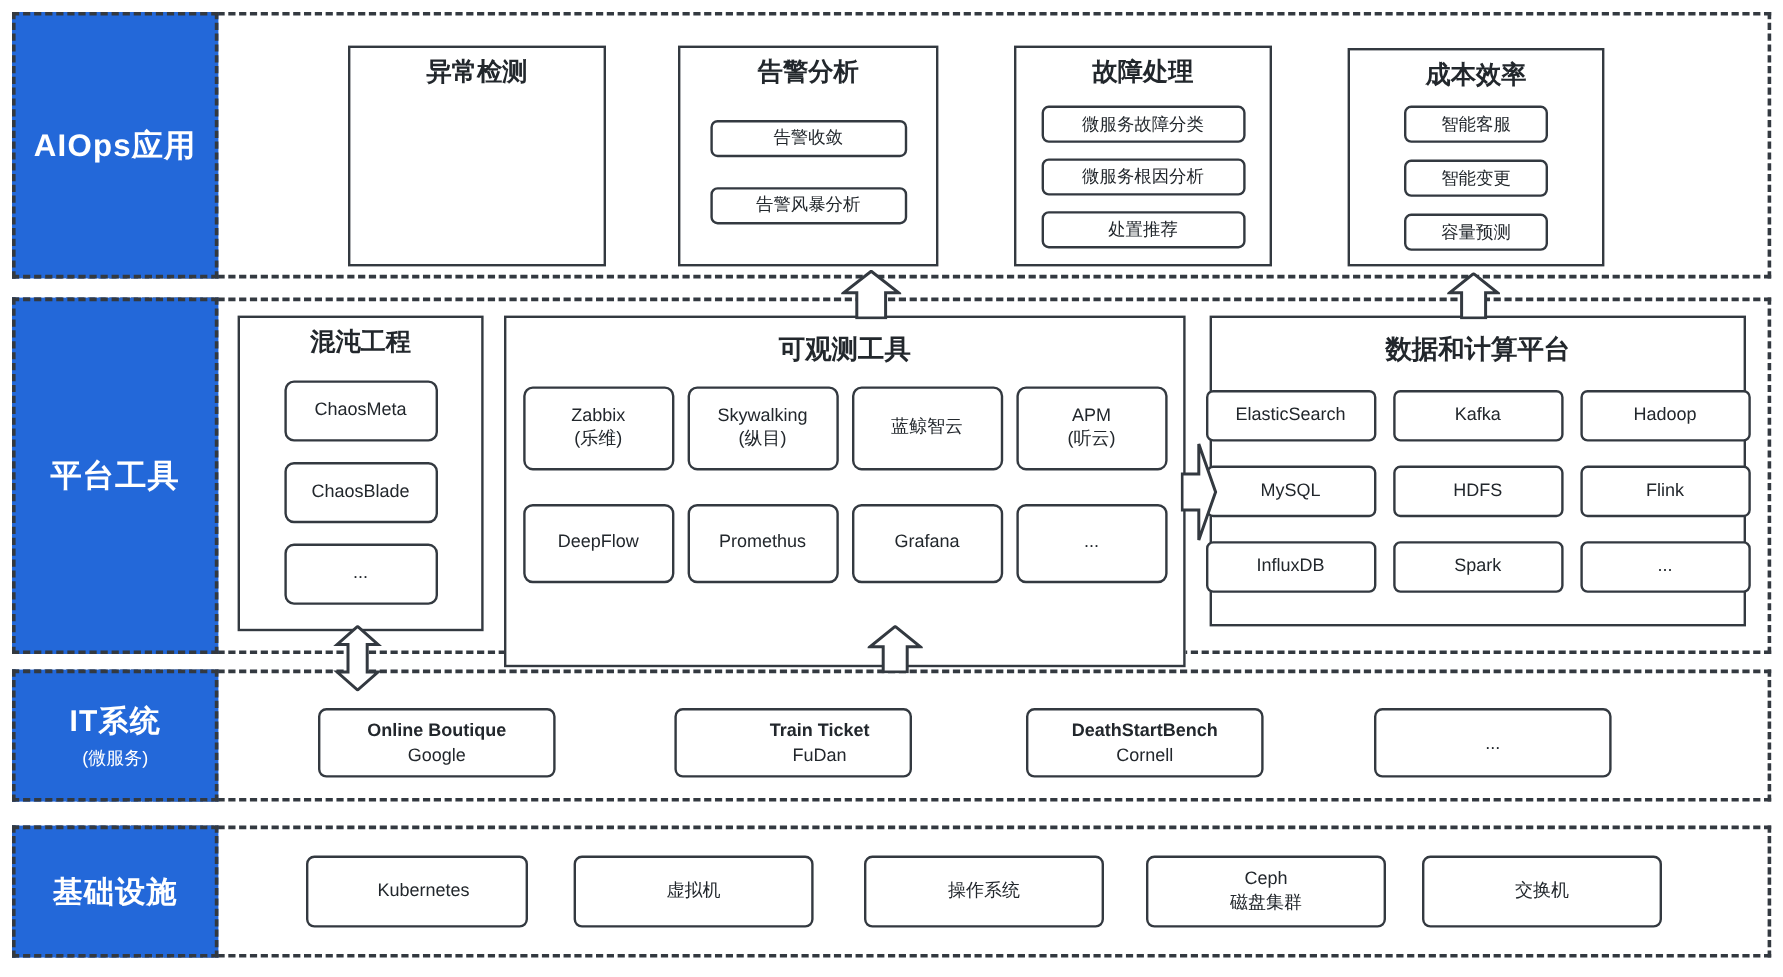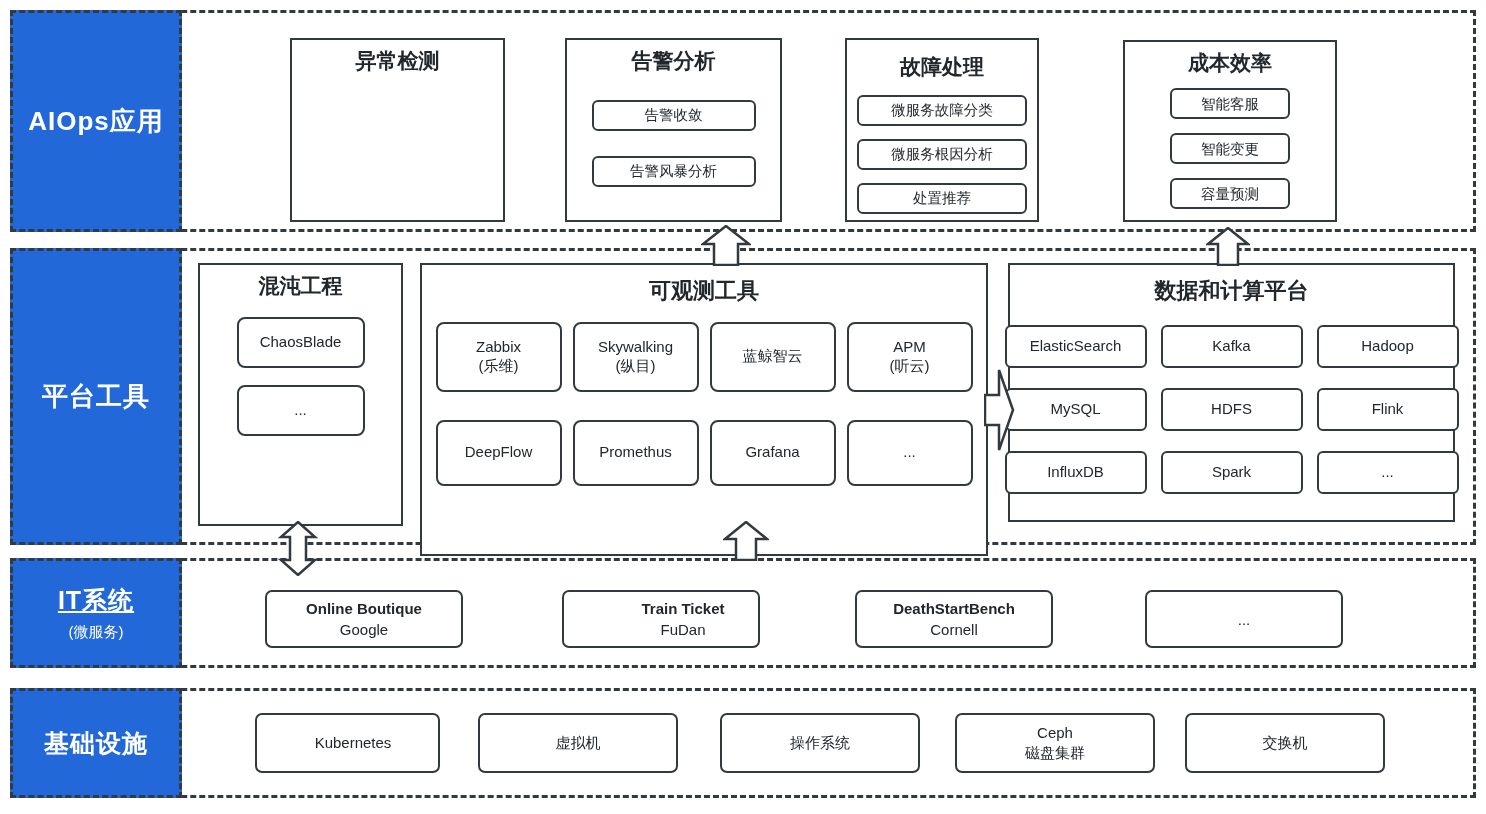--- a/index.html
+++ b/index.html
@@ -123,21 +123,21 @@
   </div>
 
   <div class="group g-alert" style="left:565px;top:38px;width:217px;height:184px;">
     <div class="group-title">告警分析</div>
     <div class="col-items">
       <div class="pill">告警收敛</div>
       <div class="pill">告警风暴分析</div>
     </div>
   </div>
 
-  <div class="group g-fault" style="left:845px;top:38px;width:194px;height:184px;justify-content:center;">
+  <div class="group g-fault" style="left:845px;top:38px;width:215px;height:184px;">
     <div class="group-title">故障处理</div>
     <div class="col-items">
       <div class="pill">微服务故障分类</div>
       <div class="pill">微服务根因分析</div>
       <div class="pill">处置推荐</div>
     </div>
   </div>
 
   <div class="group g-cost" style="left:1123px;top:40px;width:214px;height:182px;">
     <div class="group-title">成本效率</div>
@@ -150,20 +150,21 @@
 
   <div class="layer" style="left:10px;top:248px;width:1466px;height:297px;">
     <div class="layer-label">
       <span class="main">平台工具</span>
     </div>
   </div>
 
   <div class="group g-chaos" style="left:198px;top:263px;width:205px;height:263px;">
     <div class="group-title">混沌工程</div>
     <div class="col-items">
+      <div class="pill">ChaosMeta</div>
       <div class="pill">ChaosBlade</div>
       <div class="pill">...</div>
     </div>
   </div>
 
   <div class="group g-observe" style="left:420px;top:263px;width:568px;height:293px;">
     <div class="group-title" style="font-size:22px;padding-top:12px;">可观测工具</div>
     <div class="grid">
       <div class="pill">Zabbix
 (乐维)</div>
@@ -189,21 +190,21 @@
       <div class="pill">HDFS</div>
       <div class="pill">Flink</div>
       <div class="pill">InfluxDB</div>
       <div class="pill">Spark</div>
       <div class="pill">...</div>
     </div>
   </div>
 
   <div class="layer" style="left:10px;top:558px;width:1466px;height:110px;">
     <div class="layer-label">
-      <span class="main" style="font-size:25px;text-decoration:underline;">IT系统</span>
+      <span class="main" style="font-size:25px;">IT系统</span>
       <span class="sub">(微服务)</span>
     </div>
   </div>
 
   <div class="app-box" style="left:265px;top:590px;width:198px;height:58px;">
     <span class="app-name">Online Boutique</span>
     <span class="app-org">Google</span>
   </div>
   <div class="app-box" style="left:562px;top:590px;width:198px;height:58px;padding-left:44px;">
     <span class="app-name">Train Ticket</span>

